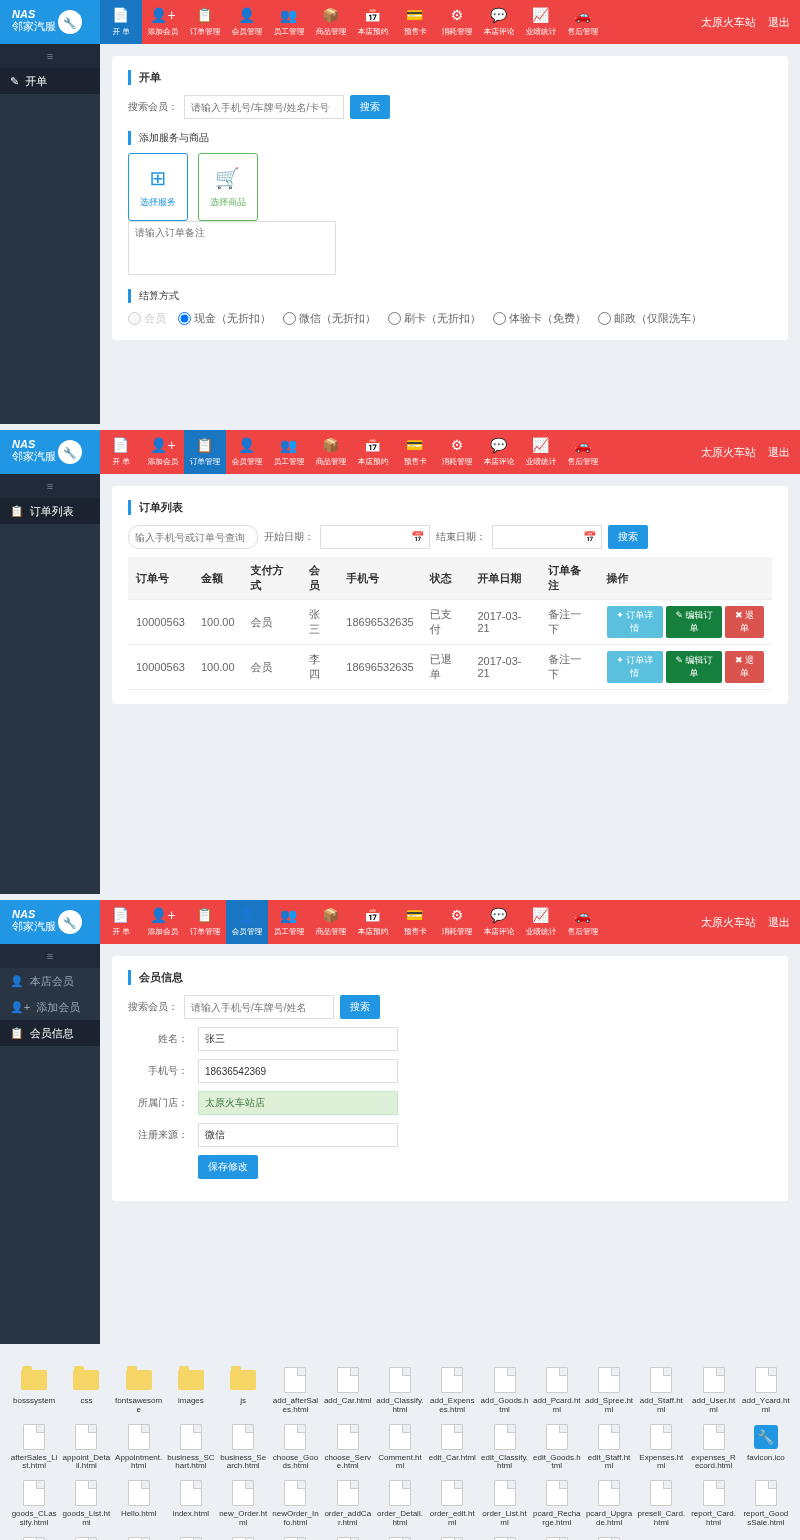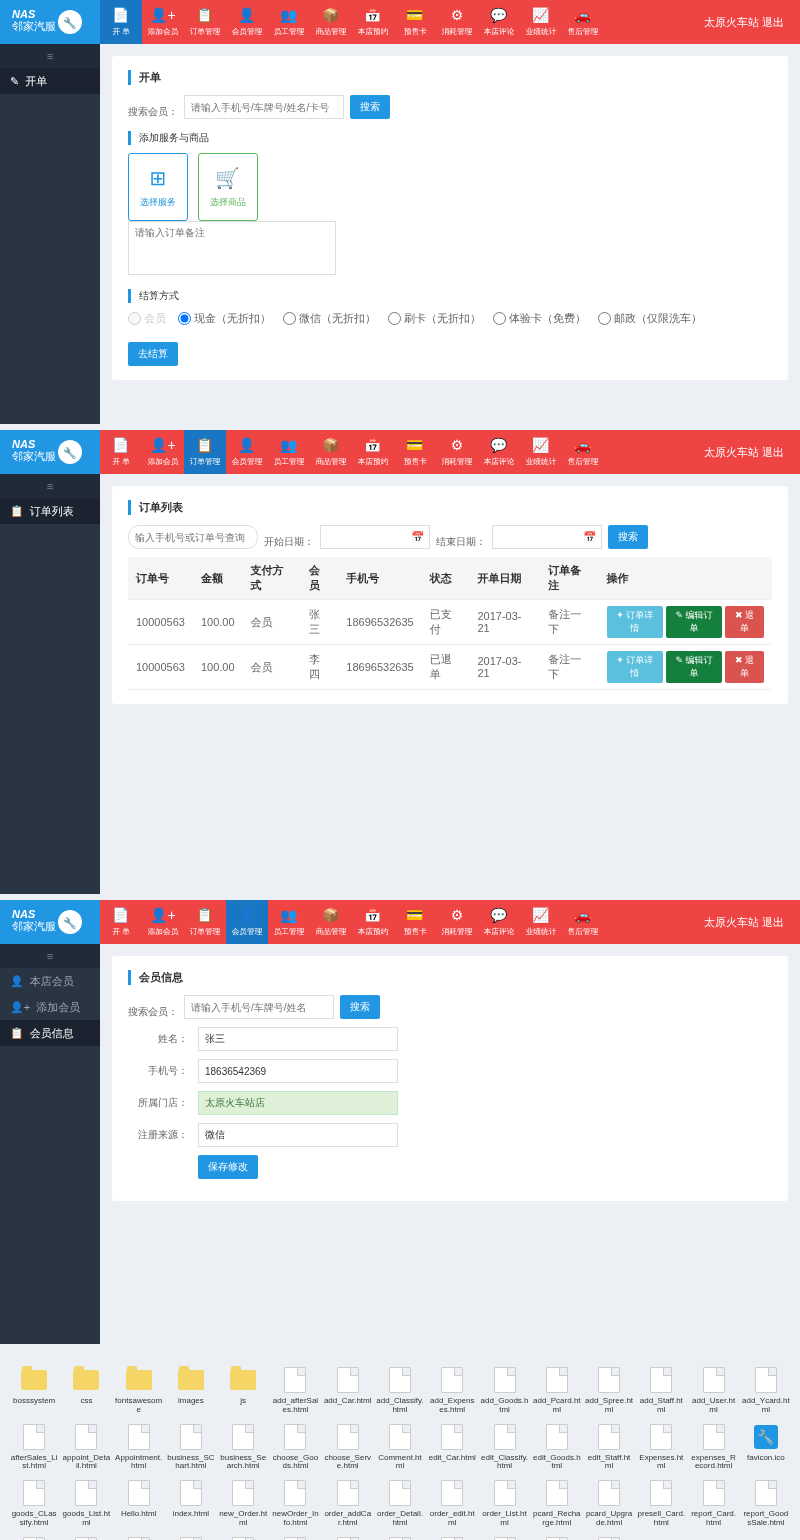--- a/index.html
+++ b/index.html
@@ -7,32 +7,32 @@
 .app{display:flex;flex-direction:column}
 .screen{margin-bottom:6px}
 .topbar{background:#ef4444;height:44px;display:flex;align-items:center;color:#fff}
 .logo{width:100px;height:44px;display:flex;align-items:center;justify-content:center;background:#2196e3}
 .logo svg{width:80px;height:36px}
 .nav{display:flex;height:44px}
 .nav-item{width:42px;height:44px;display:flex;flex-direction:column;align-items:center;justify-content:center;color:#fff;cursor:pointer;gap:2px}
 .nav-item.active{background:#1976c2}
 .nav-item .ico{font-size:14px;height:16px}
 .nav-item .lbl{font-size:9px;transform:scale(0.85)}
-.topbar-right{margin-left:auto;margin-right:16px;display:flex;gap:3px;font-size:10px}
+.topbar-right{margin-left:auto;margin-right:10px;display:flex;gap:12px;font-size:10px}
 .topbar-right span{cursor:pointer}
 .body{display:flex;min-height:380px}
 .sidebar{width:100px;background:#2a3544;color:#9aa5b5}
 .sidebar-toggle{height:24px;display:flex;align-items:center;justify-content:center;background:#202a38;color:#7a8494;cursor:pointer}
 .side-item{height:26px;display:flex;align-items:center;padding:0 10px;gap:6px;cursor:pointer;font-size:10px}
 .side-item.active{background:#1a232f;color:#fff}
 .main{flex:1;padding:12px;background:#eceff4}
 .panel{background:#fff;border-radius:3px;padding:14px 16px}
 .panel-title{border-left:3px solid #2196e3;padding-left:8px;margin-bottom:10px;color:#333;font-size:11px;font-weight:bold}
 .section-title{border-left:3px solid #2196e3;padding-left:8px;margin:12px 0 8px;color:#333;font-size:10px}
-.search-row{display:flex;align-items:flex-end;gap:6px;margin-bottom:8px}
+.search-row{display:flex;align-items:center;gap:6px;margin-bottom:8px}
 .search-row .lbl{font-size:10px;color:#666}
 input.text,textarea{border:1px solid #ddd;padding:4px 6px;font-size:10px;color:#333;outline:none}
 input.text{height:24px}
 .btn{border:none;padding:5px 10px;font-size:10px;cursor:pointer;border-radius:2px}
 .btn-primary{background:#2196e3;color:#fff}
 .btn-info{background:#5bc0de;color:#fff}
 .btn-success{background:#15803d;color:#fff}
 .btn-danger{background:#d9534f;color:#fff}
 .btn-sm{padding:3px 6px;font-size:9px}
 .card-row{display:flex;gap:10px}
@@ -190,23 +190,20 @@
               </label>
               <label>
                 <input type="radio" name="pay" style="">
                 <span style="">体验卡（免费）</span>
               </label>
               <label>
                 <input type="radio" name="pay" style="">
                 <span style="">邮政（仅限洗车）</span>
               </label>
             </div>
-      <div style="margin-top:16px">
-        <button class="btn btn-primary">去结算</button>
-      </div>
     </div>
   </div>
 </div>
 </div>
 
 <div class="screen">
 <div class="topbar">
   <div class="logo">
     <svg viewBox="0 0 80 36">
             <text x="2" y="14" fill="#fff" font-size="13" font-weight="bold" font-style="italic">NAS</text>

